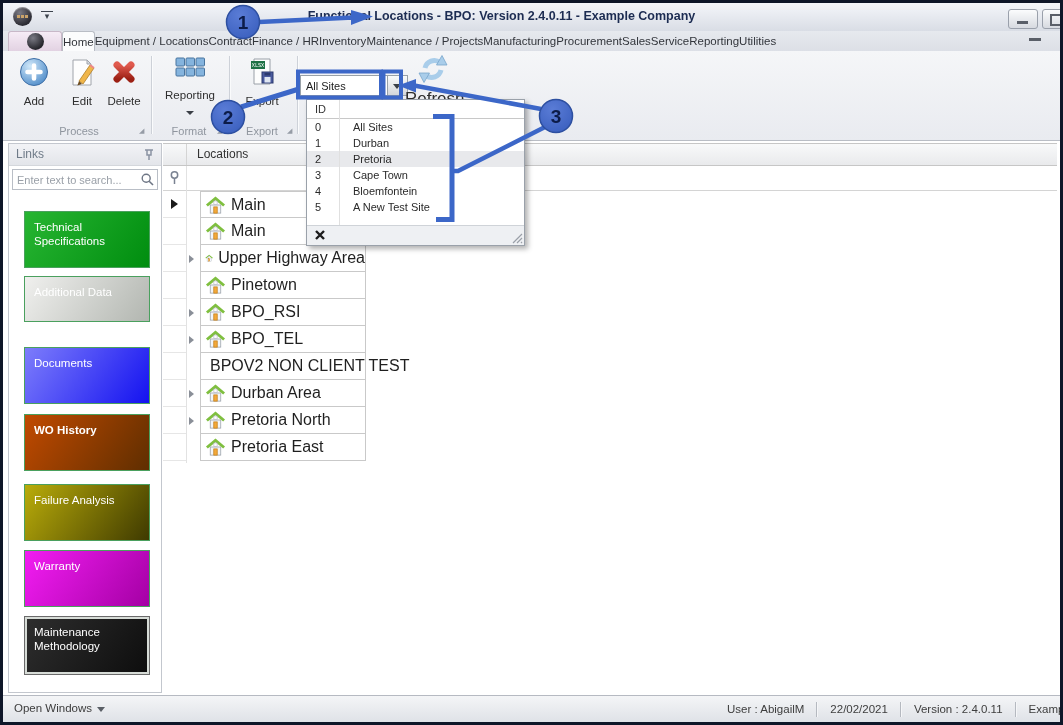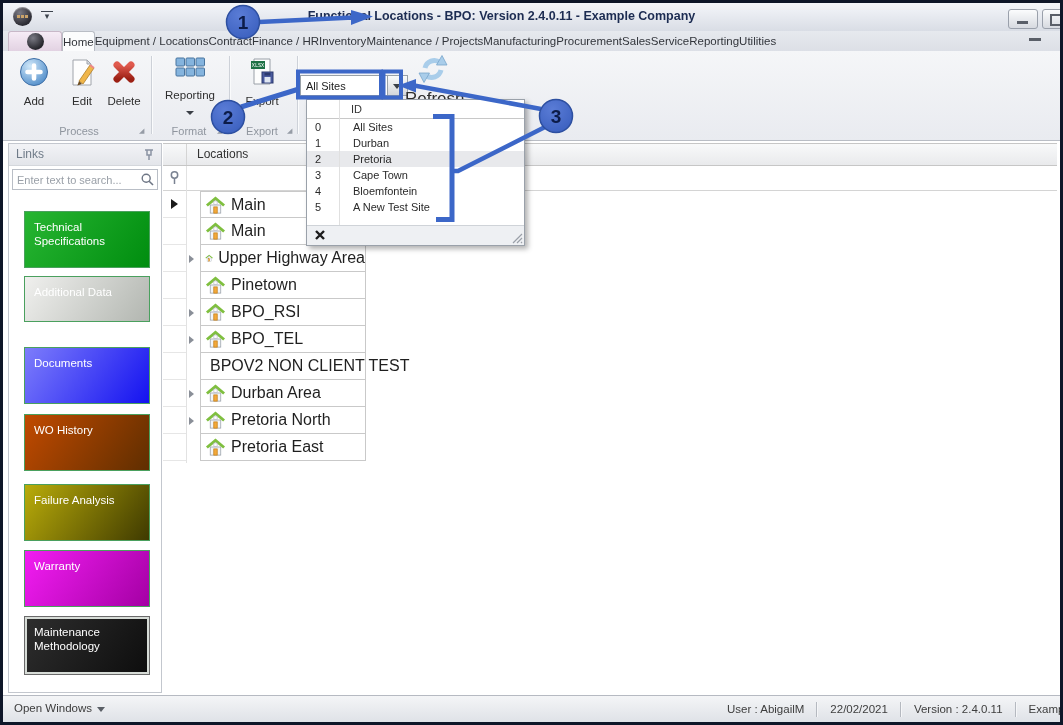--- a/index.html
+++ b/index.html
@@ -73,21 +73,21 @@
   .trow .exp{width:14px;position:relative;}
   .trow .exp i{position:absolute;left:3px;top:10px;border-top:4px solid transparent;border-bottom:4px solid transparent;border-left:5px solid #8a8f98;}
   .trow .cell{width:166px;border:1px solid #c9c9c9;margin-top:-1px;background:#fff;display:flex;align-items:center;gap:5px;padding-left:4px;box-sizing:border-box;}
   .trow:first-child .cell{margin-top:0;}
   .trow .cell span{font-size:16px;color:#1f1f1f;white-space:nowrap;}
 
   
   .ddpanel{position:absolute;left:306px;top:99px;width:217px;height:145px;background:#fff;
     border:1px solid #9aa1aa;box-shadow:3px 3px 5px rgba(0,0,0,.3);z-index:40;font-size:11px;}
   .dd-hd{height:18px;border-bottom:1px solid #c8c8c8;display:flex;color:#333;}
-  .dd-hd .c1{width:32px;line-height:18px;cursor:pointer;margin-left:44px;}
+  .dd-hd .c1{width:32px;padding-left:8px;line-height:18px;cursor:pointer;}
   .dd-hd .c2{flex:1;padding-left:6px;line-height:18px;display:flex;align-items:center;gap:3px;cursor:pointer;}
   .dd-vline{position:absolute;left:32px;top:0;height:126px;width:1px;background:#e0e0e0;}
   .ddrow{height:16px;display:flex;color:#2a2a2a;cursor:pointer;}
   .ddrow.sel{background:#e8e9ec;}
   .ddrow .c1{width:32px;padding-left:8px;line-height:16px;}
   .ddrow .c2{flex:1;padding-left:6px;line-height:16px;}
   .dd-ft{position:absolute;left:0;right:0;bottom:0;height:19px;background:#eef0f3;border-top:1px solid #cfd3d8;}
   .dd-ft .clear{position:absolute;left:7px;top:3px;cursor:pointer;}
   .dd-ft .grip{position:absolute;right:1px;bottom:1px;cursor:nwse-resize;}
 
@@ -243,21 +243,21 @@
     <div class="searchbox">
       <input placeholder="Enter text to search..." style="">
       <svg width="15" height="15" viewBox="0 0 15 15">
         <circle cx="6.2" cy="6.2" r="4" fill="none" stroke="#6e7685" stroke-width="1.4"></circle>
         <path d="M9.2 9.2 L13 13" stroke="#6e7685" stroke-width="1.6"></path>
       </svg>
     </div>
     <div class="linkbtn" style="top: 67px; height: 57px; background: linear-gradient(125deg, rgb(39, 181, 50), rgb(0, 141, 15));">Technical Specifications</div>
     <div class="linkbtn" style="top: 132px; height: 46px; background: linear-gradient(125deg, rgb(240, 240, 238), rgb(178, 182, 176));">Additional Data</div>
     <div class="linkbtn" style="top: 203px; height: 57px; background: linear-gradient(125deg, rgb(125, 125, 251), rgb(20, 18, 240));">Documents</div>
-    <div class="linkbtn" style="top: 270px; height: 57px; background: linear-gradient(125deg, rgb(193, 74, 0), rgb(95, 46, 0));">WO History</div>
+    <div class="linkbtn" style="top: 270px; height: 57px; background: linear-gradient(125deg, rgb(193, 74, 0), rgb(95, 46, 0)); font-weight: bold;">WO History</div>
     <div class="linkbtn" style="top: 340px; height: 57px; background: linear-gradient(125deg, rgb(185, 172, 10), rgb(63, 58, 0));">Failure Analysis</div>
     <div class="linkbtn" style="top: 406px; height: 57px; background: linear-gradient(125deg, rgb(242, 29, 242), rgb(164, 0, 164));">Warranty</div>
     <div class="linkbtn sel" style="top: 472px; height: 59px; background: linear-gradient(125deg, rgb(46, 46, 46), rgb(13, 13, 13));">Maintenance Methodology</div>
   </div>
 
   <div class="grid-hd">
     <div class="stub"></div>
     <div class="cap">Locations</div>
   </div>
   <div class="filter-row">

